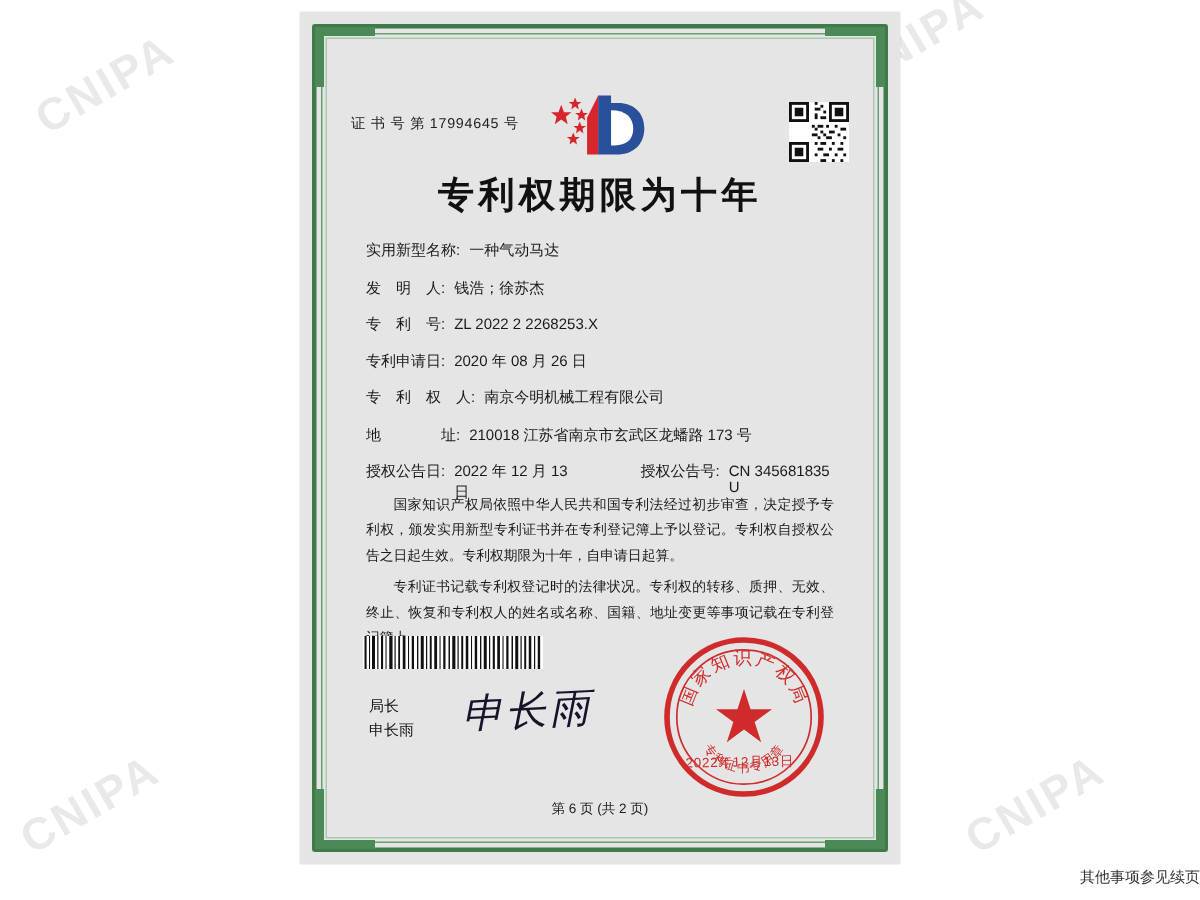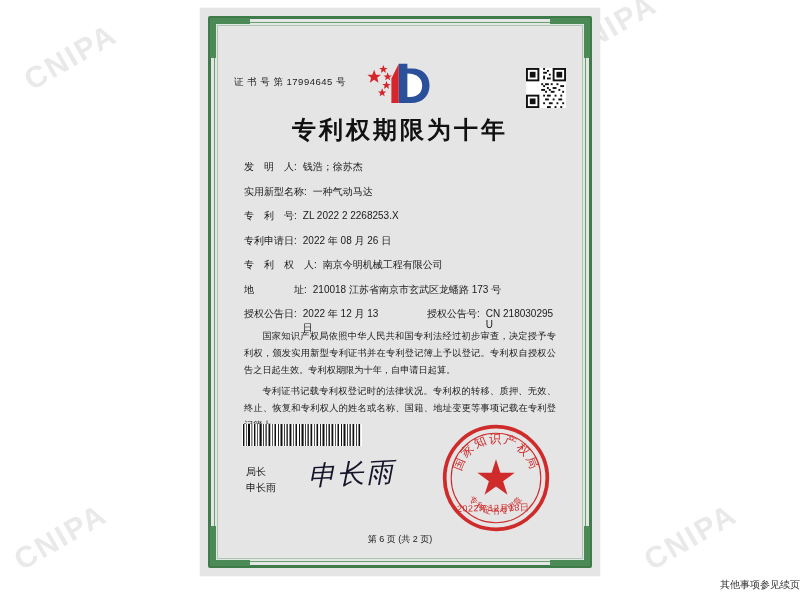--- a/index.html
+++ b/index.html
@@ -315,48 +315,48 @@
           <polygon points="40,20 42,25 47,25 43,28 44,33 40,30 36,33 37,28 33,25 38,25"></polygon>
           <polygon points="38,34 40,39 45,39 41,42 42,47 38,44 34,47 35,42 31,39 36,39"></polygon>
           <polygon points="31,46 33,51 38,51 34,54 35,59 31,56 27,59 28,54 24,51 29,51"></polygon>
         </g>
       </svg>
 
       <div class="title">专利权期限为十年</div>
 
       <div class="fields">
         <div class="row">
+          <span class="lbl">实用新型名称:</span>
+          <span class="val">一种气动马达</span>
+        </div>
+        <div class="row">
           <span class="lbl">发　明　人:</span>
           <span class="val">钱浩；徐苏杰</span>
         </div>
         <div class="row">
-          <span class="lbl">实用新型名称:</span>
-          <span class="val">一种气动马达</span>
-        </div>
-        <div class="row">
           <span class="lbl">专　利　号:</span>
           <span class="val">ZL 2022 2 2268253.X</span>
         </div>
         <div class="row">
           <span class="lbl">专利申请日:</span>
-          <span class="val">2022 年 08 月 26 日</span>
+          <span class="val">2020 年 08 月 26 日</span>
         </div>
         <div class="row">
           <span class="lbl">专　利　权　人:</span>
           <span class="val">南京今明机械工程有限公司</span>
         </div>
         <div class="row">
           <span class="lbl">地　　　　址:</span>
           <span class="val">210018 江苏省南京市玄武区龙蟠路 173 号</span>
         </div>
         <div class="row two">
           <span class="lbl">授权公告日:</span>
           <span class="val">2022 年 12 月 13 日</span>
           <span class="second-lbl">授权公告号:</span>
-          <span class="val">CN 218030295 U</span>
+          <span class="val">CN 345681835 U</span>
         </div>
       </div>
 
       <div class="para">
         <p>国家知识产权局依照中华人民共和国专利法经过初步审查，决定授予专利权，颁发实用新型专利证书并在专利登记簿上予以登记。专利权自授权公告之日起生效。专利权期限为十年，自申请日起算。</p>
         <p>专利证书记载专利权登记时的法律状况。专利权的转移、质押、无效、终止、恢复和专利权人的姓名或名称、国籍、地址变更等事项记载在专利登记簿上。</p>
       </div>
 
       <svg class="barcode" viewBox="0 0 120 22">
         <rect width="120" height="22" fill="#ffffff"></rect>

